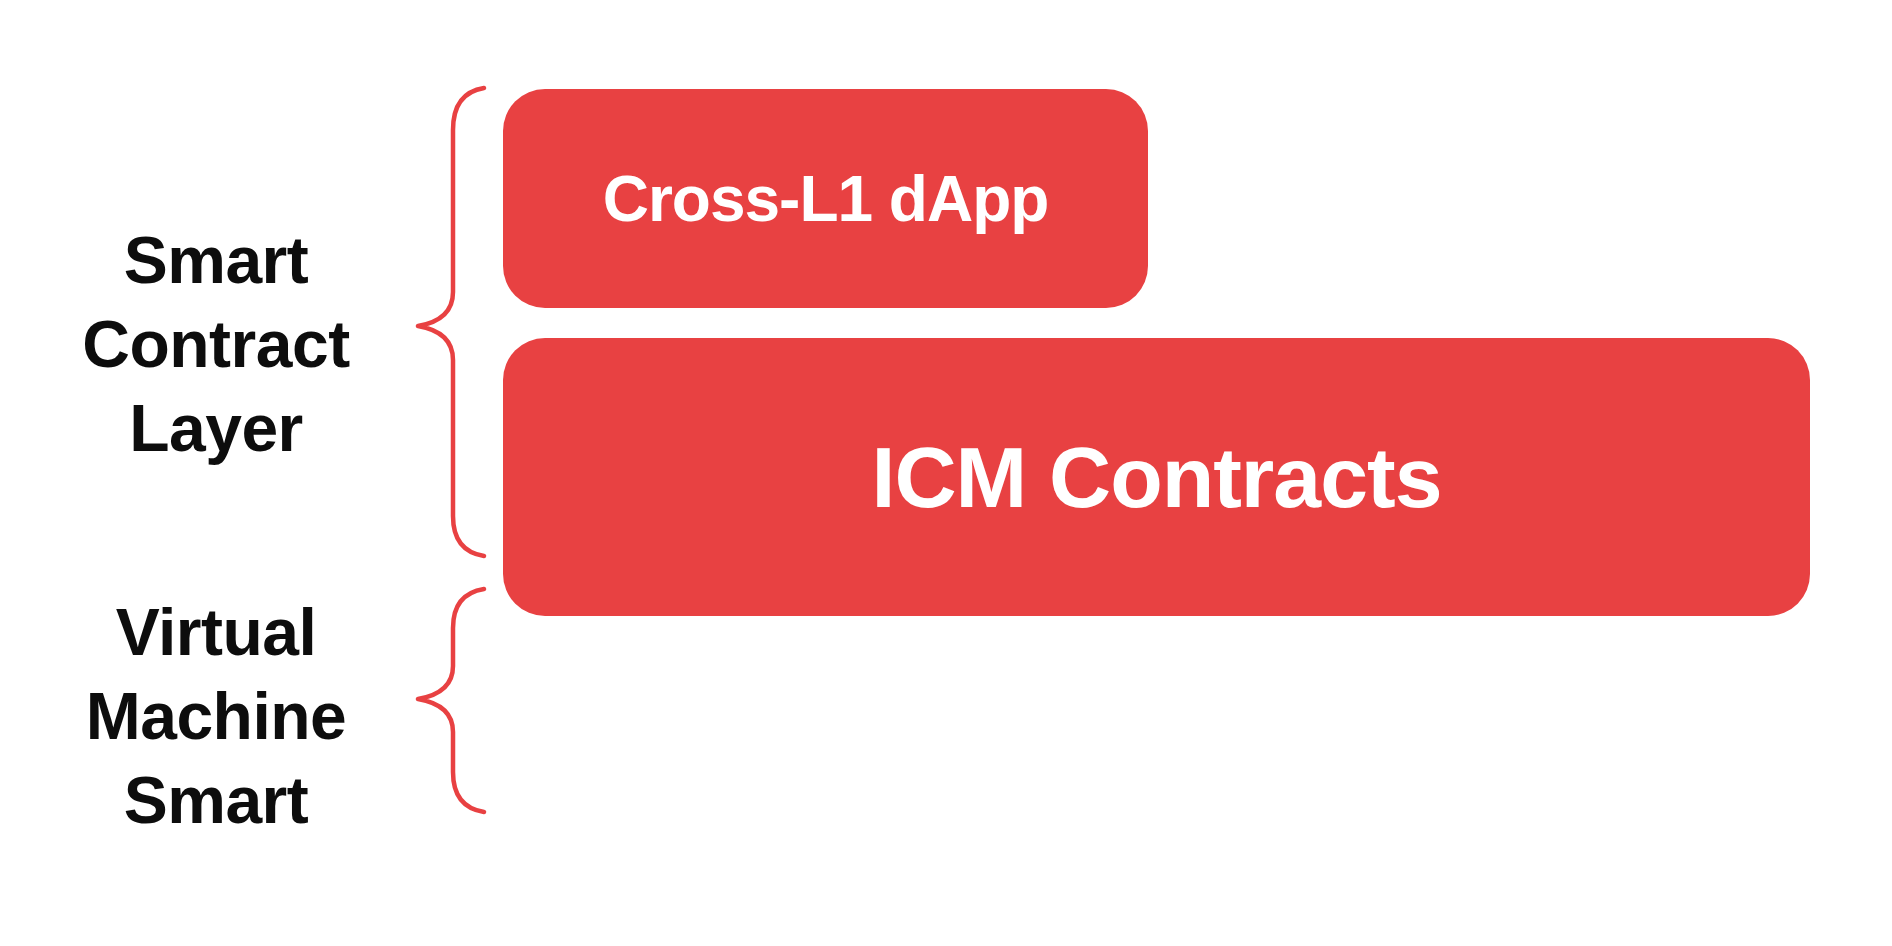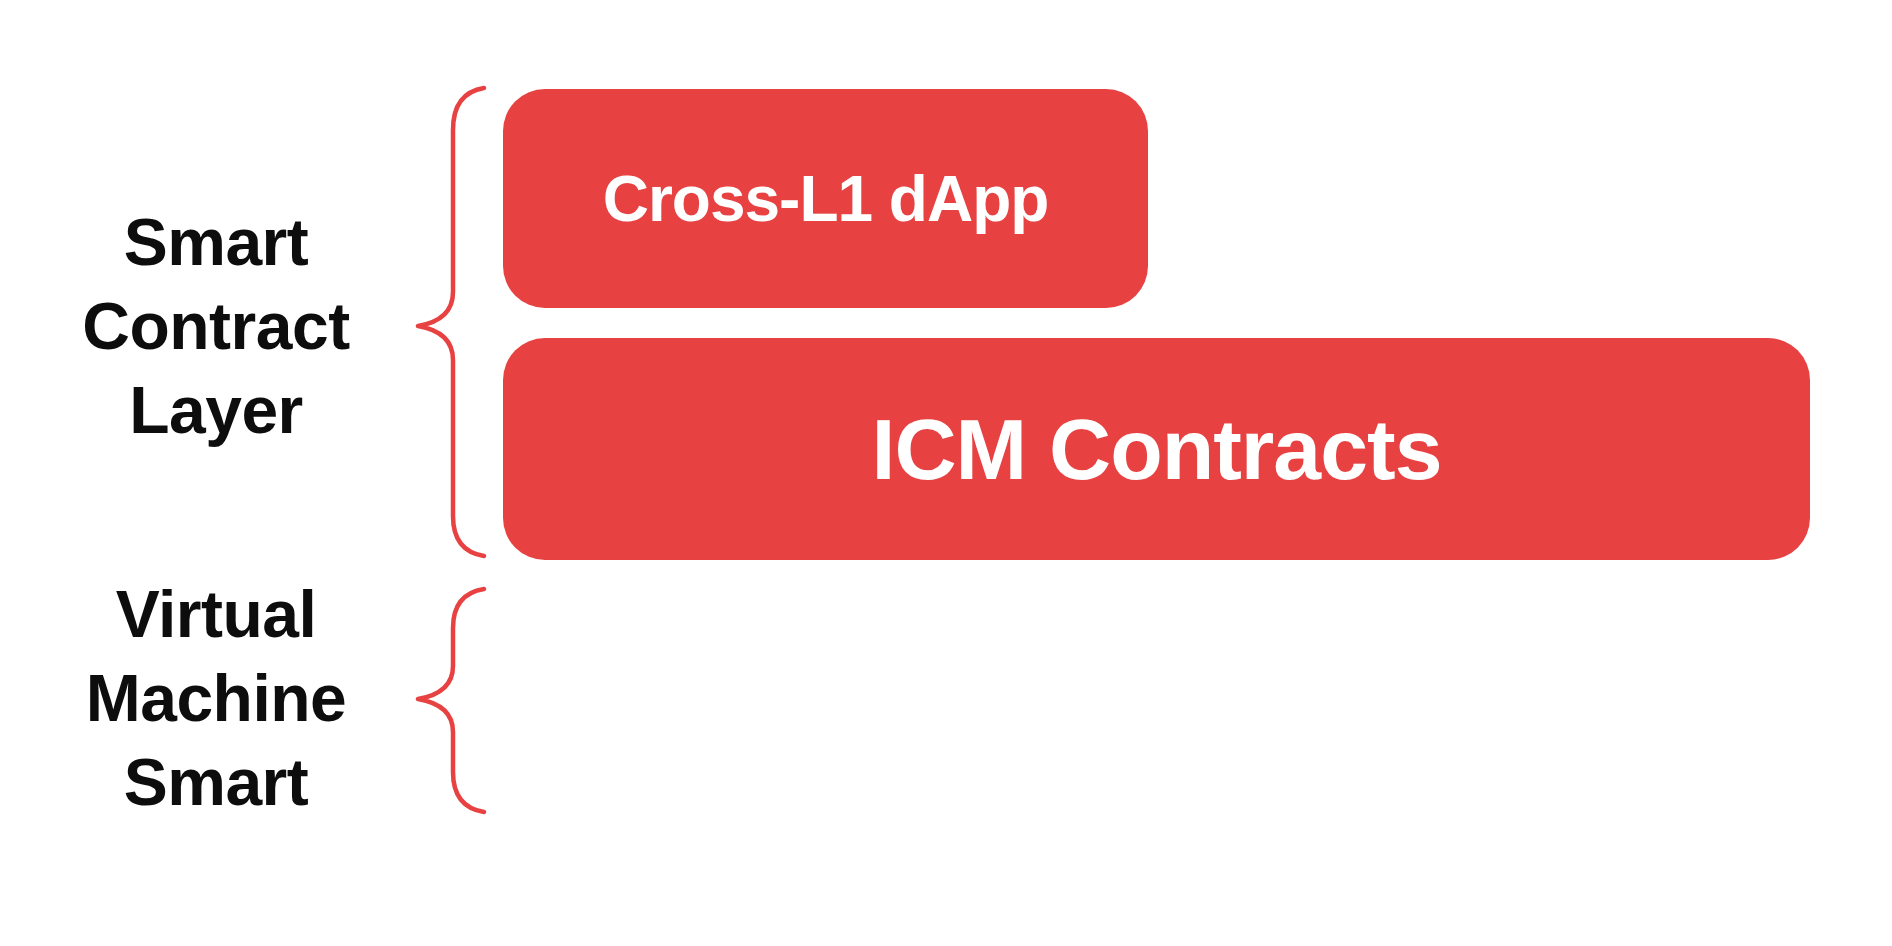--- a/index.html
+++ b/index.html
@@ -34,20 +34,21 @@
     position: absolute;
     width: 432px;
     left: 0;
     text-align: center;
     color: #0d0d0d;
     font-weight: 700;
     font-size: 66px;
     line-height: 84px;
     letter-spacing: -0.5px;
     white-space: pre-line;
+    margin-top: 18px;
   }
   .side-label.smart    { top: 200px; }
   .side-label.virtual  { top: 572px; }
   .box {
     position: absolute;
     background: #E84142;
     border-radius: 42px;
     display: flex;
     align-items: center;
     justify-content: center;
@@ -60,21 +61,21 @@
     width: 645px; height: 219px;
     font-size: 64px;
   }
   .box-ictt {
     left: 1167px; top: 89px;
     width: 643px; height: 219px;
     font-size: 86px;
   }
   .box-icm-contracts {
     left: 503px; top: 338px;
-    width: 1307px; height: 222px;
+    width: 1307px; height: 278px;
     font-size: 86px;
   }
   .box-icm {
     left: 503px; top: 590px;
     width: 1307px; height: 220px;
     font-size: 86px;
   }
 </style>
 </head>
 <body>

